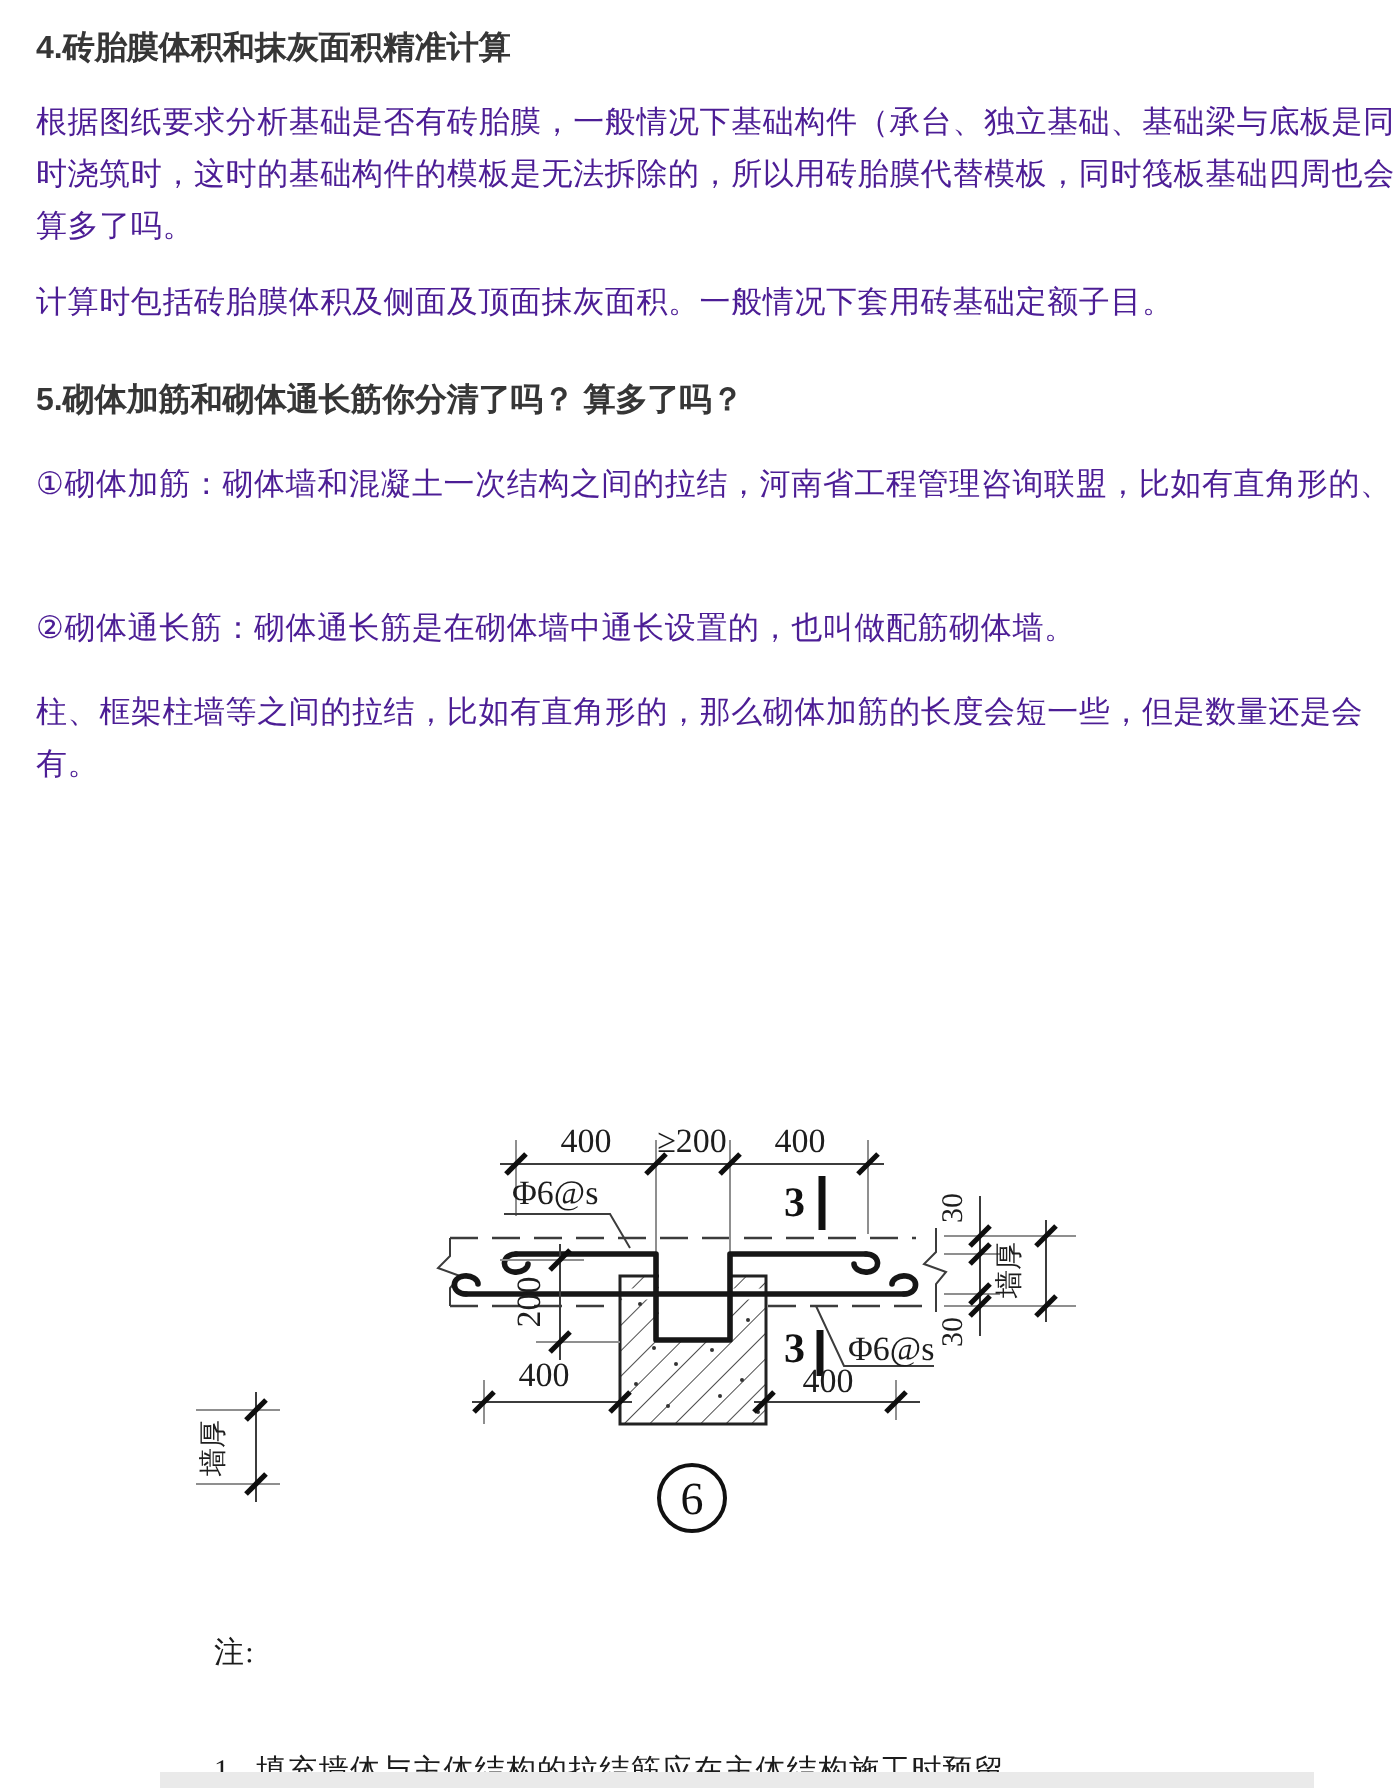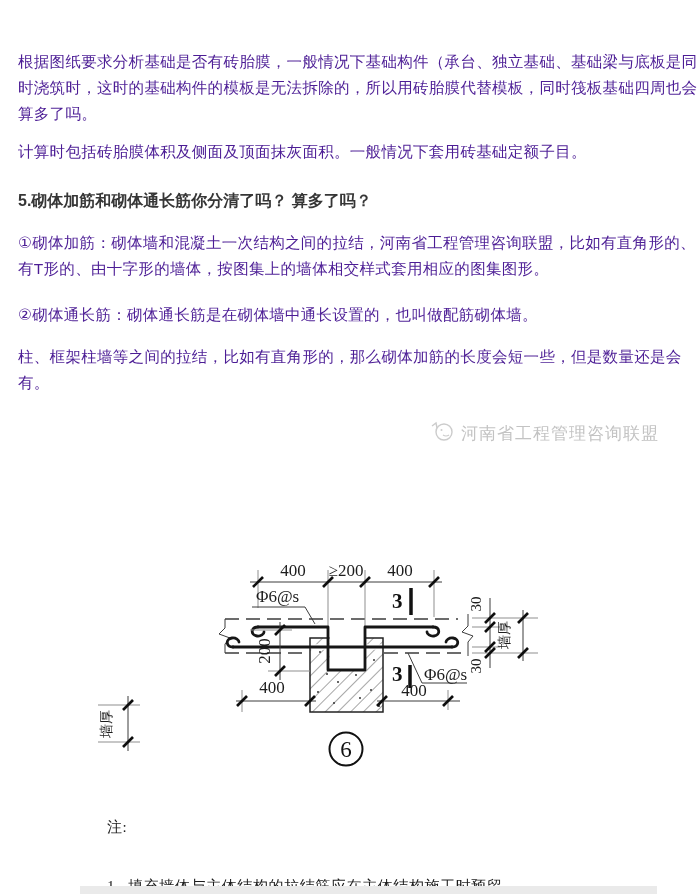--- a/index.html
+++ b/index.html
@@ -25,58 +25,47 @@
   .dimsmall{font-family:"Liberation Serif","DejaVu Serif",serif;font-size:15px;fill:#1d1d1d;}
   .cntext{font-family:"Liberation Serif","DejaVu Serif",serif;font-size:14px;fill:#1d1d1d;}
   .sec3{font-family:"Liberation Serif","DejaVu Serif",serif;font-size:21px;font-weight:bold;fill:#111;}
   .det6{font-family:"Liberation Serif","DejaVu Serif",serif;font-size:23px;fill:#111;}
 </style>
 </head>
 <body>
 
 <div class="page">
 
+  <div class="abs h" style="top:13px">4.砖胎膜体积和抹灰面积精准计算</div>
 
   <div class="abs para" style="top:49px">
     <div class="ln">根据图纸要求分析基础是否有砖胎膜，一般情况下基础构件（承台、独立基础、基础梁与底板是同</div>
     <div class="ln">时浇筑时，这时的基础构件的模板是无法拆除的，所以用砖胎膜代替模板，同时筏板基础四周也会</div>
     <div class="ln">算多了吗。</div>
   </div>
 
   <div class="abs para" style="top:139px">
     <div class="ln">计算时包括砖胎膜体积及侧面及顶面抹灰面积。一般情况下套用砖基础定额子目。</div>
   </div>
 
   <div class="abs h" style="top:189px">5.砌体加筋和砌体通长筋你分清了吗？ 算多了吗？</div>
 
   <div class="abs para" style="top:230px">
     <div class="ln">①砌体加筋：砌体墙和混凝土一次结构之间的拉结，河南省工程管理咨询联盟，比如有直角形的、</div>
-    <div class="ln">有T形的、由十字形的墙体，按图集上的墙体相交样式套用相应的图集图形。</div>
   </div>
 
   <div class="abs para" style="top:302px">
     <div class="ln">②砌体通长筋：砌体通长筋是在砌体墙中通长设置的，也叫做配筋砌体墙。</div>
   </div>
 
   <div class="abs para" style="top:344px">
     <div class="ln">柱、框架柱墙等之间的拉结，比如有直角形的，那么砌体加筋的长度会短一些，但是数量还是会</div>
     <div class="ln">有。</div>
   </div>
 
-  <div class="watermark">
-    <span>
-      <svg width="26" height="22" viewBox="0 0 26 22">
-        <path d="M2 6 L6 3 L7 8" stroke="#cccccc" stroke-width="1.4" fill="none"></path>
-        <circle cx="14" cy="12" r="8" stroke="#cccccc" stroke-width="1.4" fill="none"></circle>
-        <circle cx="11.5" cy="10" r="1" fill="#cccccc"></circle>
-        <path d="M13 15 q 3 2 6 0" stroke="#cccccc" stroke-width="1.2" fill="none"></path>
-      </svg>
-    </span>
-    <span>河南省工程管理咨询联盟</span>
-  </div>
 
   <svg class="diagram" width="700" height="354" viewBox="0 0 700 354">
     <defs>
       <pattern id="hatch" patternUnits="userSpaceOnUse" width="9" height="9" patternTransform="rotate(45)">
         <line x1="0" y1="0" x2="0" y2="9" stroke="#4f4f4f" stroke-width="1"></line>
       </pattern>
     </defs>
 
     <g>
       <rect x="310" y="98" width="73" height="74" fill="url(#hatch)" stroke="#222" stroke-width="1.5"></rect>

